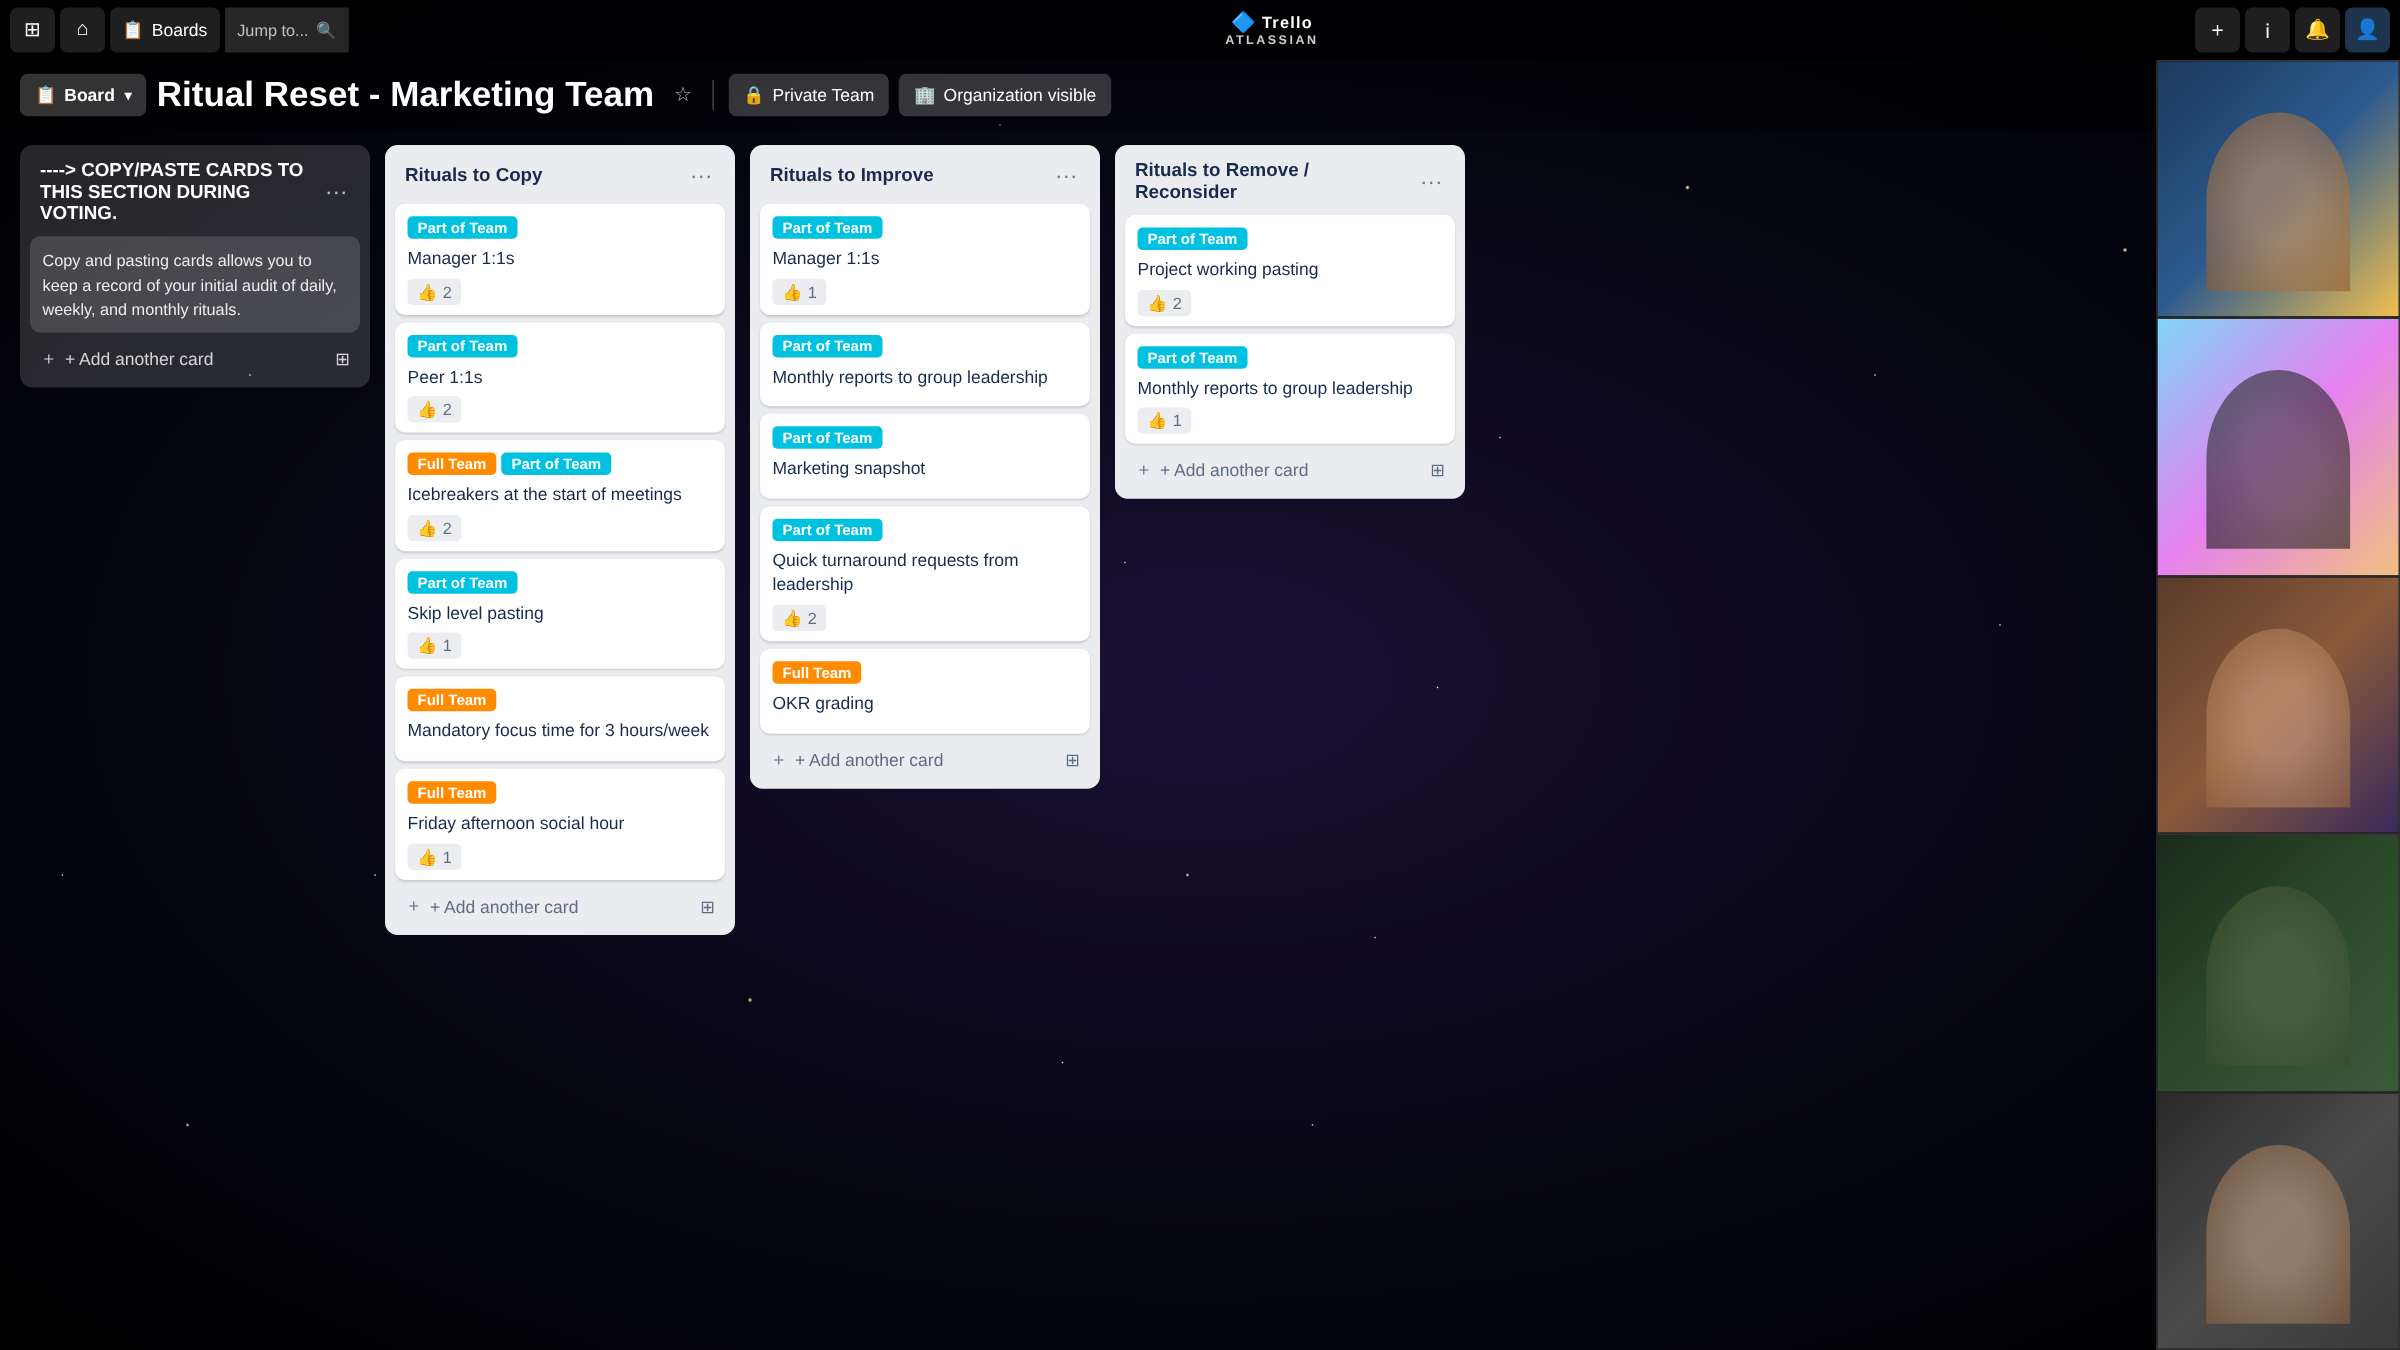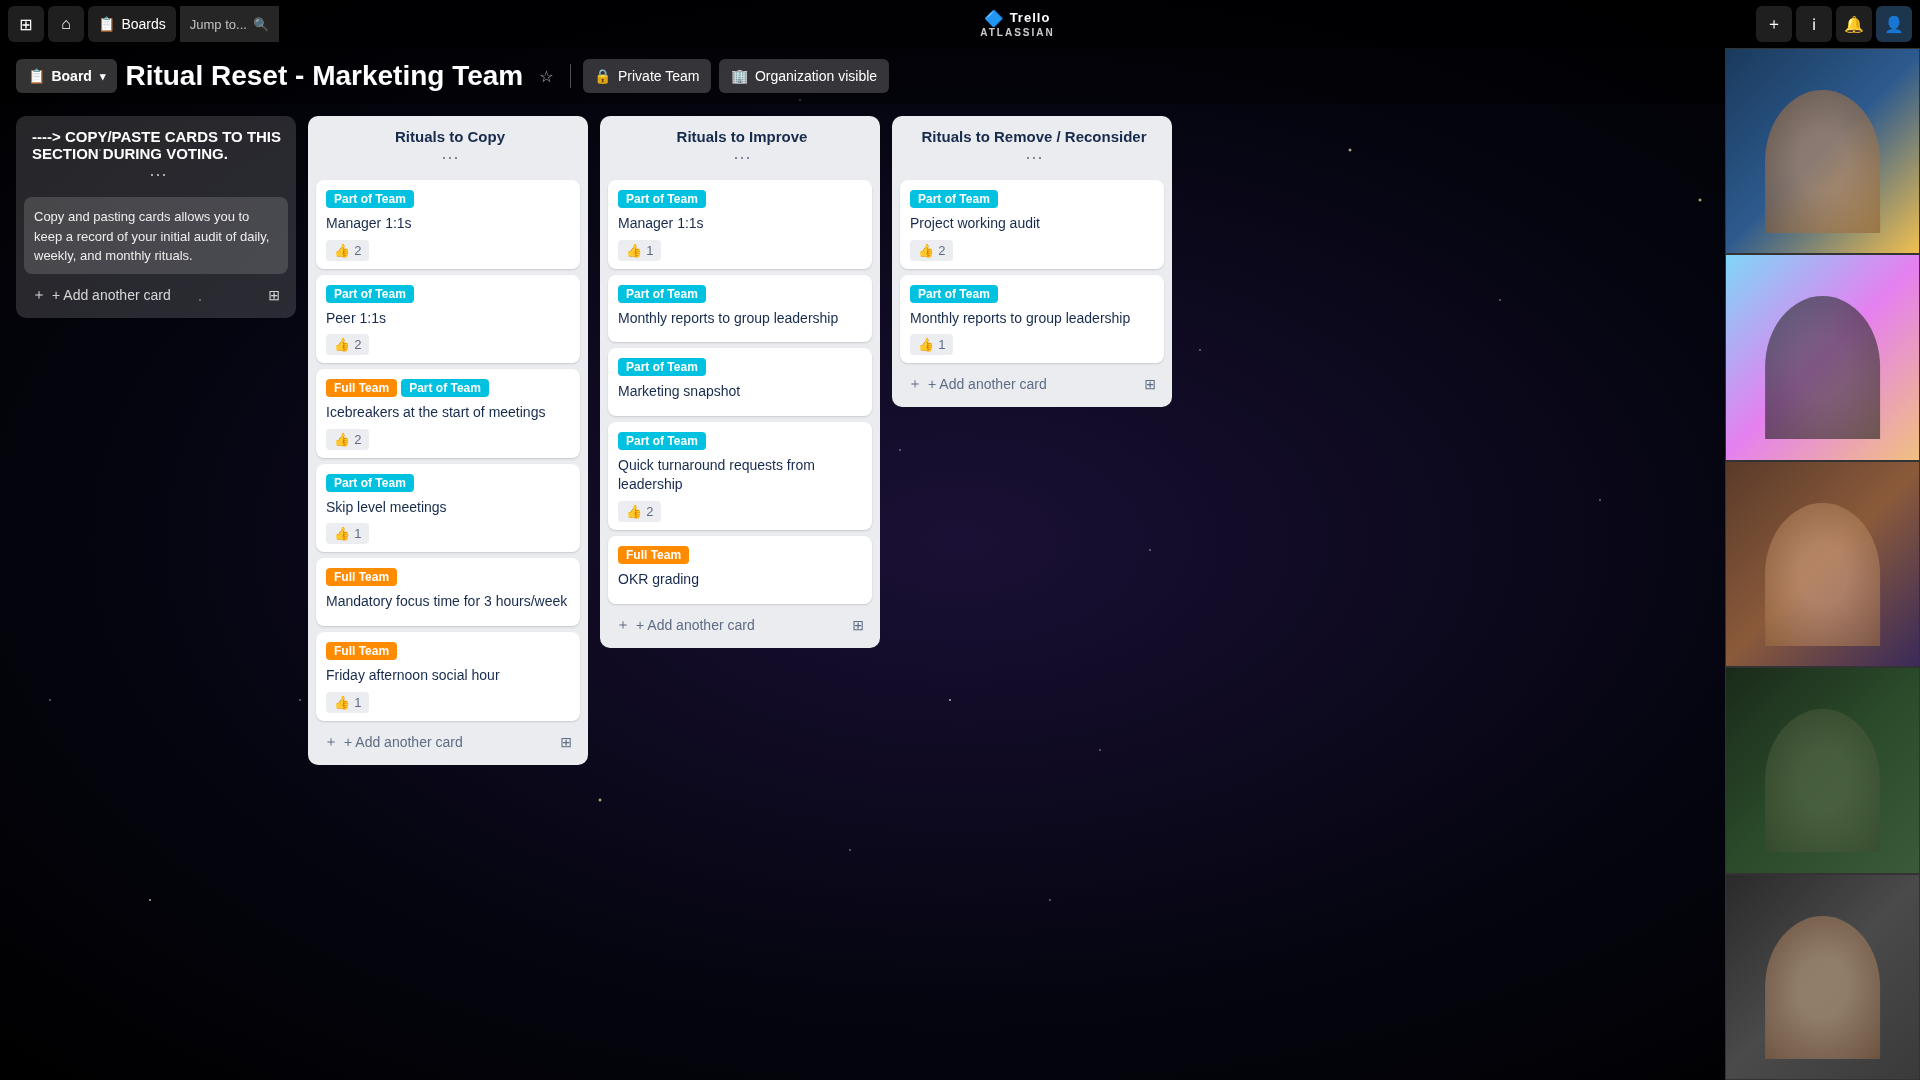--- a/index.html
+++ b/index.html
@@ -193,21 +193,20 @@
       display: flex;
       flex-direction: column;
       padding: 8px;
       gap: 6px;
     }
     .list-header {
       display: flex;
       align-items: center;
       justify-content: space-between;
       padding: 4px 4px 4px 8px;
-      flex-direction: column;
     }
     .list-title {
       font-size: 15px;
       font-weight: 700;
       color: #172b4d;
       flex: 1;
     }
     .list-menu-btn {
       background: none; border: none; cursor: pointer;
       color: #6b778c; font-size: 18px; padding: 2px 6px;
@@ -459,21 +458,21 @@
           <button class="like-btn">
             <span>👍</span>
             <span>2</span>
           </button>
         </div>
       </div>
       <div class="card">
         <div class="card-labels">
           <span class="label label-cyan">Part of Team</span>
         </div>
-        <div class="card-title">Skip level meetings</div>
+        <div class="card-title">Skip level pasting</div>
         <div class="card-footer">
           <button class="like-btn">
             <span>👍</span>
             <span>1</span>
           </button>
         </div>
       </div>
       <div class="card">
         <div class="card-labels">
           <span class="label label-orange">Full Team</span>
@@ -557,21 +556,21 @@
     </div>
     <div class="list">
       <div class="list-header">
         <span class="list-title">Rituals to Remove / Reconsider</span>
         <button class="list-menu-btn">···</button>
       </div>
       <div class="card">
         <div class="card-labels">
           <span class="label label-cyan">Part of Team</span>
         </div>
-        <div class="card-title">Project working audit</div>
+        <div class="card-title">Project working pasting</div>
         <div class="card-footer">
           <button class="like-btn">
             <span>👍</span>
             <span>2</span>
           </button>
         </div>
       </div>
       <div class="card">
         <div class="card-labels">
           <span class="label label-cyan">Part of Team</span>

